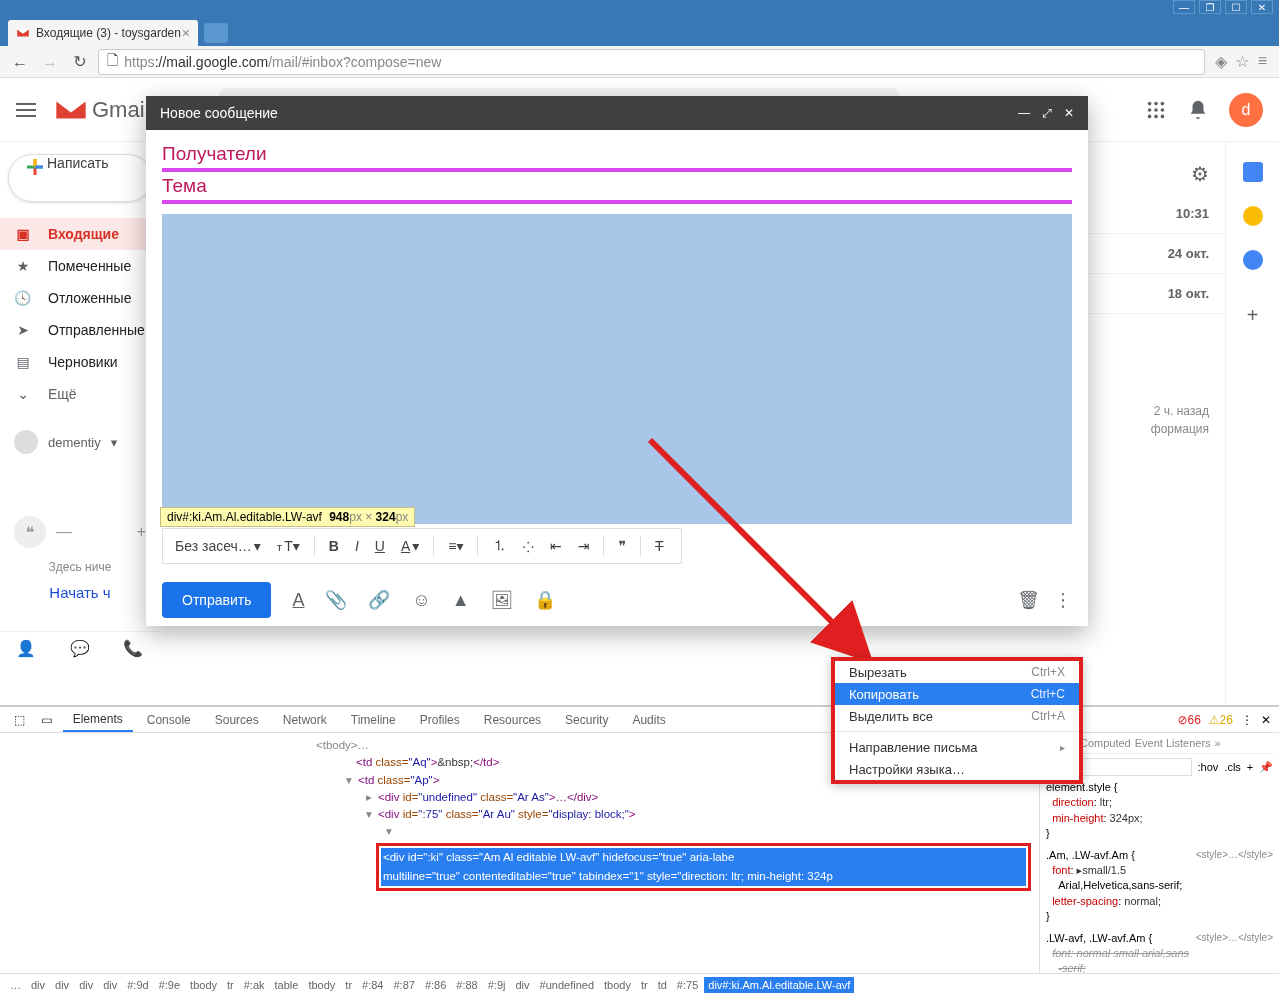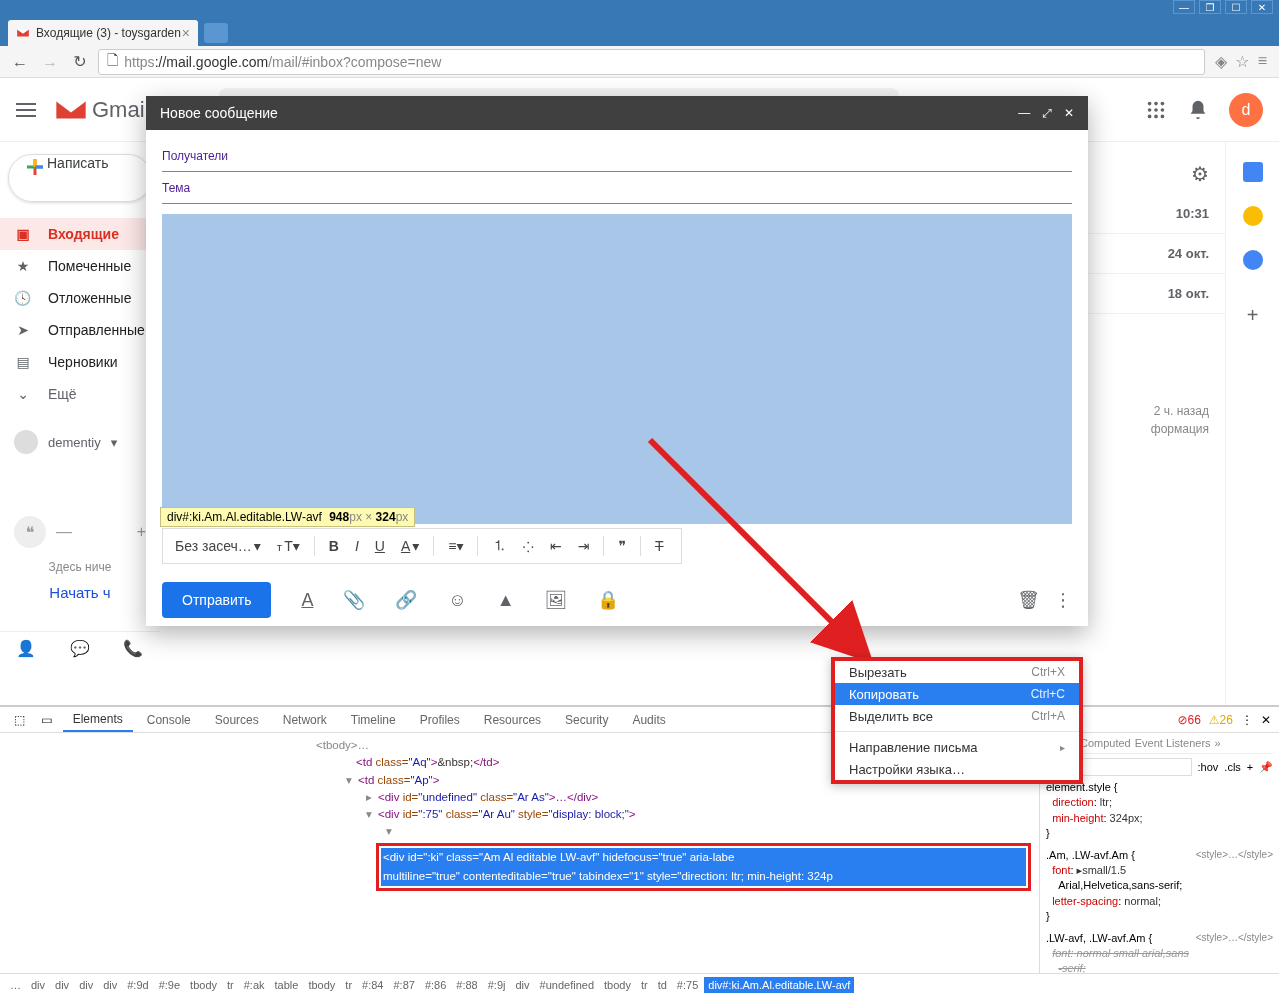--- a/index.html
+++ b/index.html
@@ -69,28 +69,28 @@
 
 .right-rail { width: 54px; border-left: 1px solid #eee; display: flex; flex-direction: column; align-items: center; padding-top: 20px; gap: 24px; }
 .rail-icon { width: 20px; height: 20px; border-radius: 3px; }
 
 
 .compose-win { position: absolute; left: 146px; top: 96px; width: 942px; height: 530px; background: #fff; box-shadow: 0 8px 24px rgba(0,0,0,.3); z-index: 10; display: flex; flex-direction: column; }
 .compose-head { background: #404040; color: #fff; height: 34px; display: flex; align-items: center; padding: 0 14px; font-size: 14px; }
 .compose-head-ctrls { margin-left: auto; display: flex; gap: 12px; font-size: 12px; }
 .compose-head-ctrls span { cursor: pointer; }
 .compose-body { flex: 1; padding: 10px 16px; display: flex; flex-direction: column; }
-.compose-field { height: 32px; border-bottom: 1px solid #d946ef; display: flex; align-items: center; font-size: 12px; color: #4c1d95; }
+.compose-field { height: 32px; border-bottom: 4px solid #d946ef; display: flex; align-items: center; font-size: 19px; color: #be185d; }
 .editor-area { flex: 1; background: #a8c6e8; margin-top: 10px; position: relative; }
 .editor-tooltip { position: absolute; bottom: -3px; left: -2px; background: #fefab0; border: 1px solid #c5c080; padding: 2px 6px; font-family: monospace; font-size: 12px; color: #000; z-index: 5; }
 .editor-tooltip .dim { color: #888; }
 .fmt-toolbar { height: 36px; border: 1px solid #ddd; display: flex; align-items: center; gap: 4px; padding: 0 6px; margin-top: 4px; color: #444; font-size: 14px; width: 520px; }
 .fmt-btn { padding: 4px 6px; cursor: pointer; display: flex; align-items: center; gap: 2px; }
 .fmt-sep { width: 1px; height: 20px; background: #ddd; margin: 0 4px; }
-.compose-footer { height: 52px; display: flex; align-items: center; padding: 0 16px; gap: 30px; }
+.compose-footer { height: 52px; display: flex; align-items: center; padding: 0 16px; gap: 21px; }
 .send-btn { background: #1a73e8; color: #fff; border: none; padding: 10px 20px; border-radius: 4px; font-size: 14px; cursor: pointer; }
 .footer-ic { color: #5f6368; font-size: 18px; cursor: pointer; }
 .footer-right { margin-left: auto; display: flex; gap: 14px; }
 
 
 .arrow-svg { position: absolute; top: 430px; left: 640px; z-index: 20; pointer-events: none; }
 
 
 .ctx-menu { position: absolute; top: 657px; left: 831px; width: 252px; background: #fff; box-shadow: 0 2px 10px rgba(0,0,0,.25); z-index: 30; border: 4px solid #e02020; font-size: 13px; }
 .ctx-item { height: 22px; display: flex; align-items: center; justify-content: space-between; padding: 0 14px; color: #333; cursor: pointer; }

